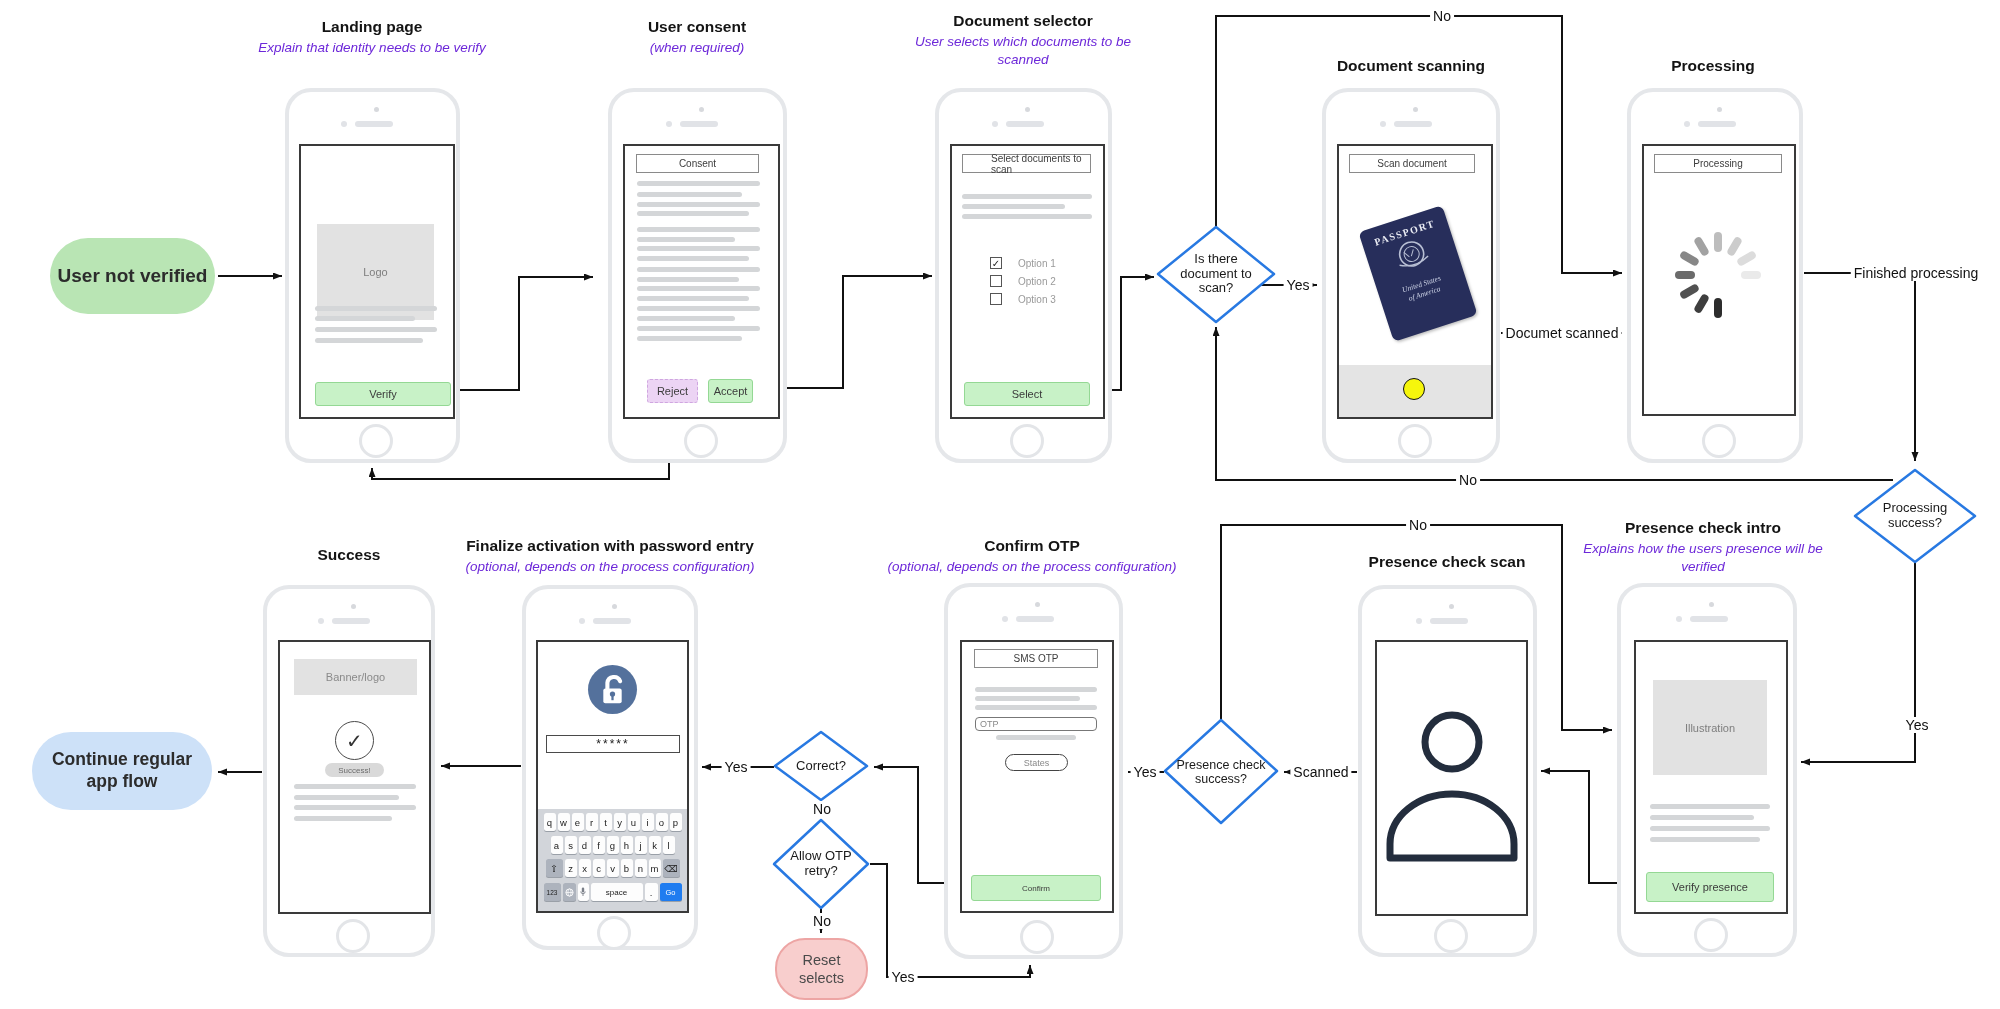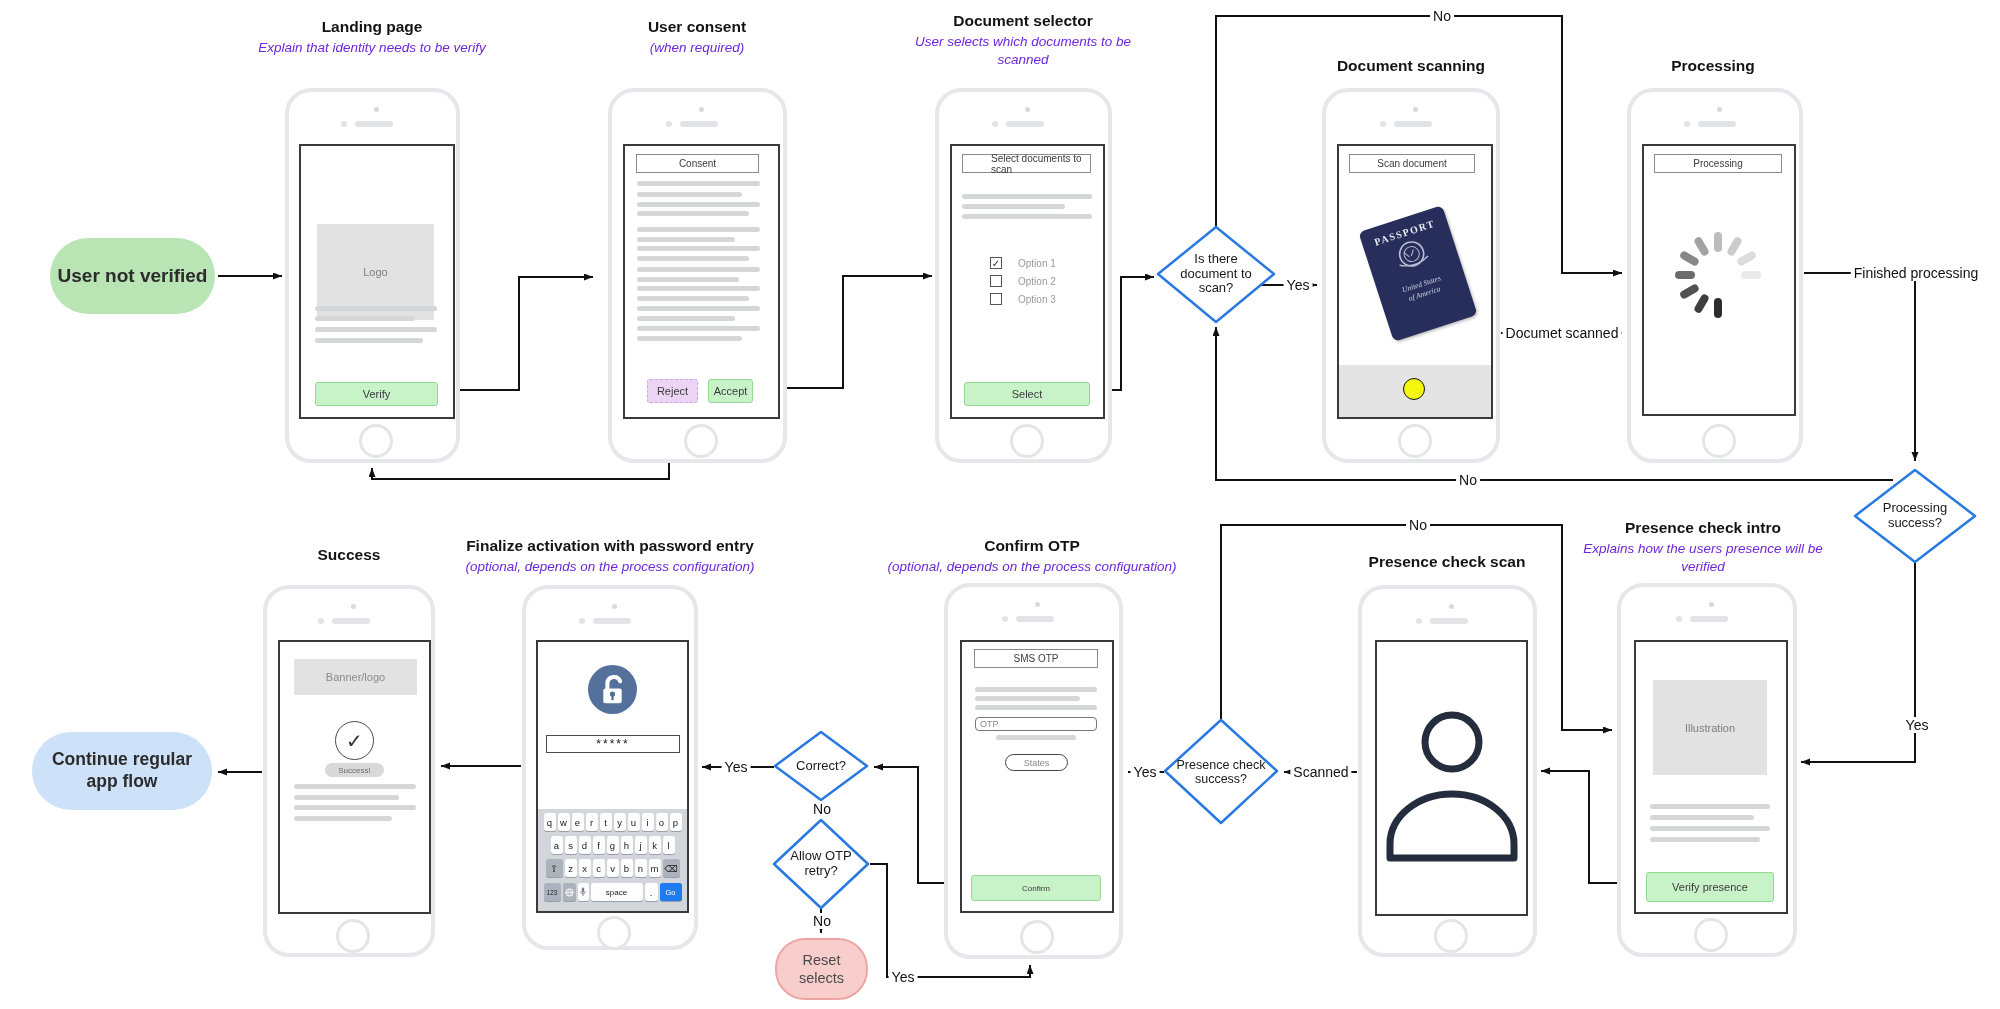--- a/index.html
+++ b/index.html
@@ -164,21 +164,21 @@
     <span class="spk-dot" style="left:52px;top:29px;"></span>
     <span class="spk-bar" style="left:66px;top:29px;"></span>
     <div class="screen" style="left:10px;top:52px;width:152px;height:271px;">
       <div class="box-gray" style="left:16px;top:38px;width:117px;height:96px;margin-top:40px;">
         <span>Logo</span>
       </div>
       <div class="ph-line" style="left:14px;top:160px;width:122px;"></div>
       <div class="ph-line" style="left:14px;top:170px;width:100px;"></div>
       <div class="ph-line" style="left:14px;top:181px;width:122px;"></div>
       <div class="ph-line" style="left:14px;top:192px;width:108px;"></div>
-      <div class="btn-green" style="left:14px;top:236px;width:123px;height:24px;">
+      <div class="btn-green" style="left:14px;top:236px;width:136px;height:24px;">
         <span>Verify</span>
       </div>
     </div>
     <div class="home" style="left:70px;top:332px;"></div>
   </div>
 
   <div class="phone" style="left:608px;top:88px;width:179px;height:375px;">
     <div class="cam" style="left:87px;top:15px;"></div>
     <span class="spk-dot" style="left:54px;top:29px;"></span>
     <span class="spk-bar" style="left:68px;top:29px;"></span>

